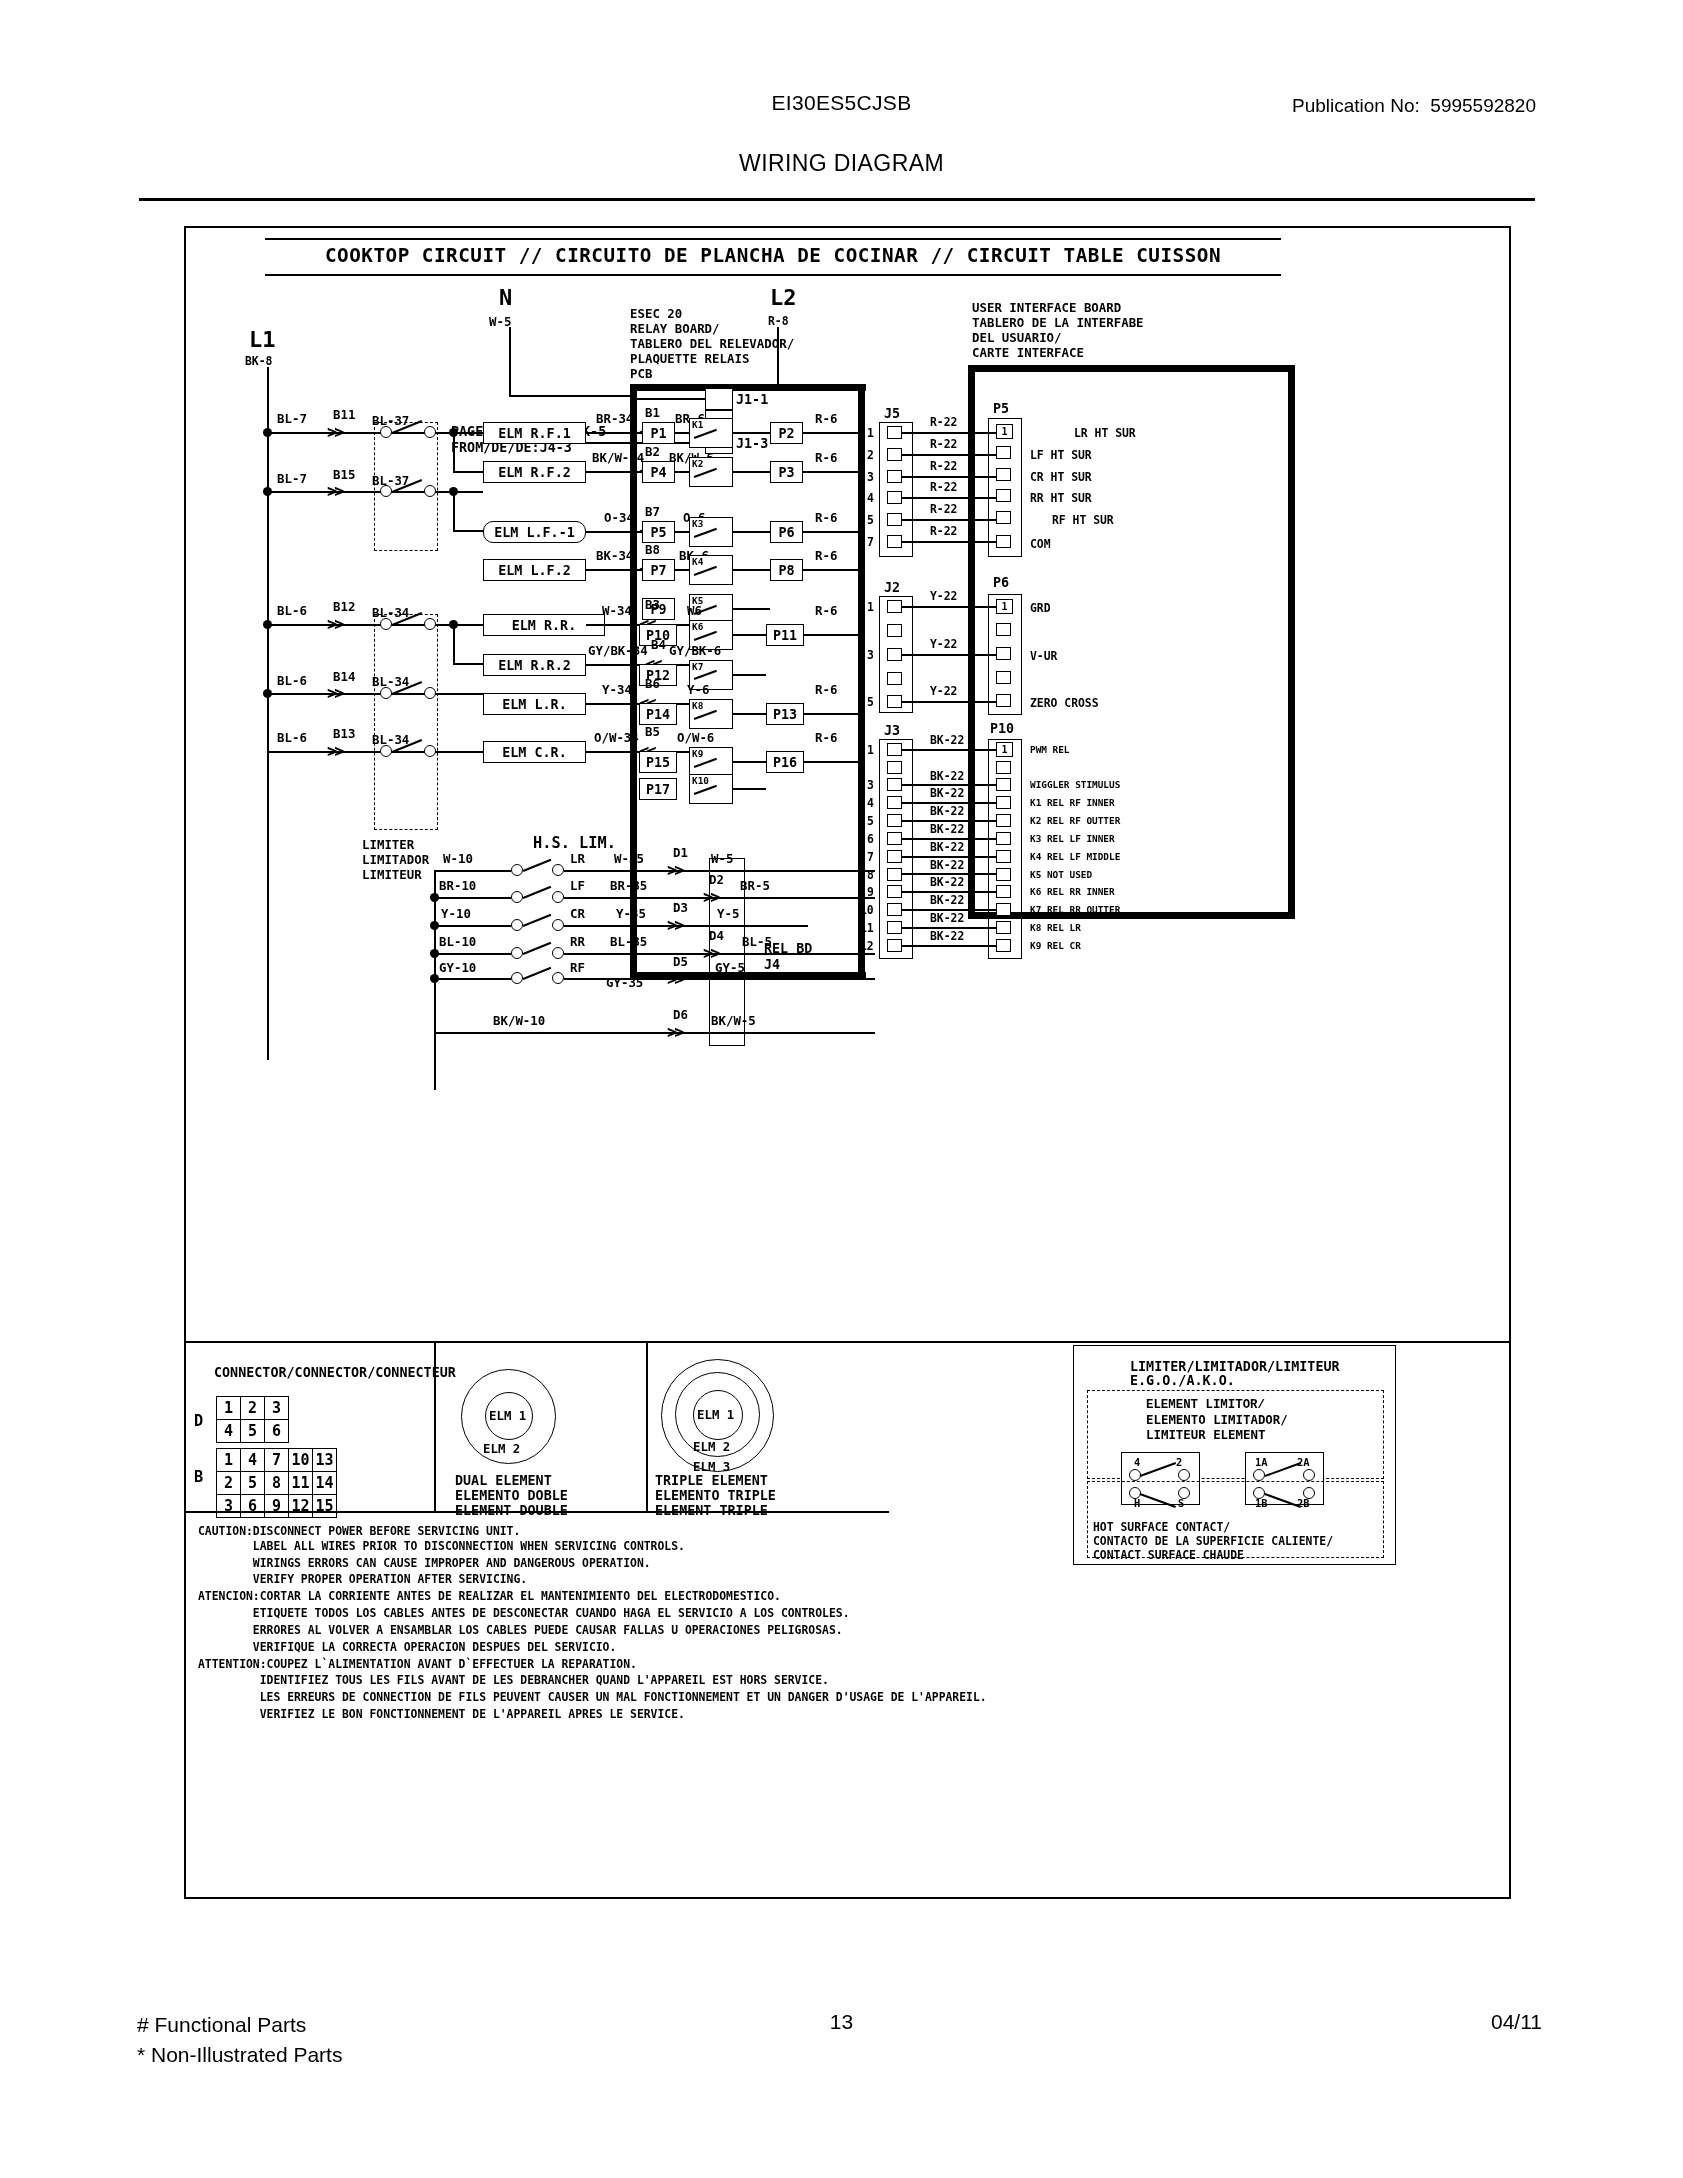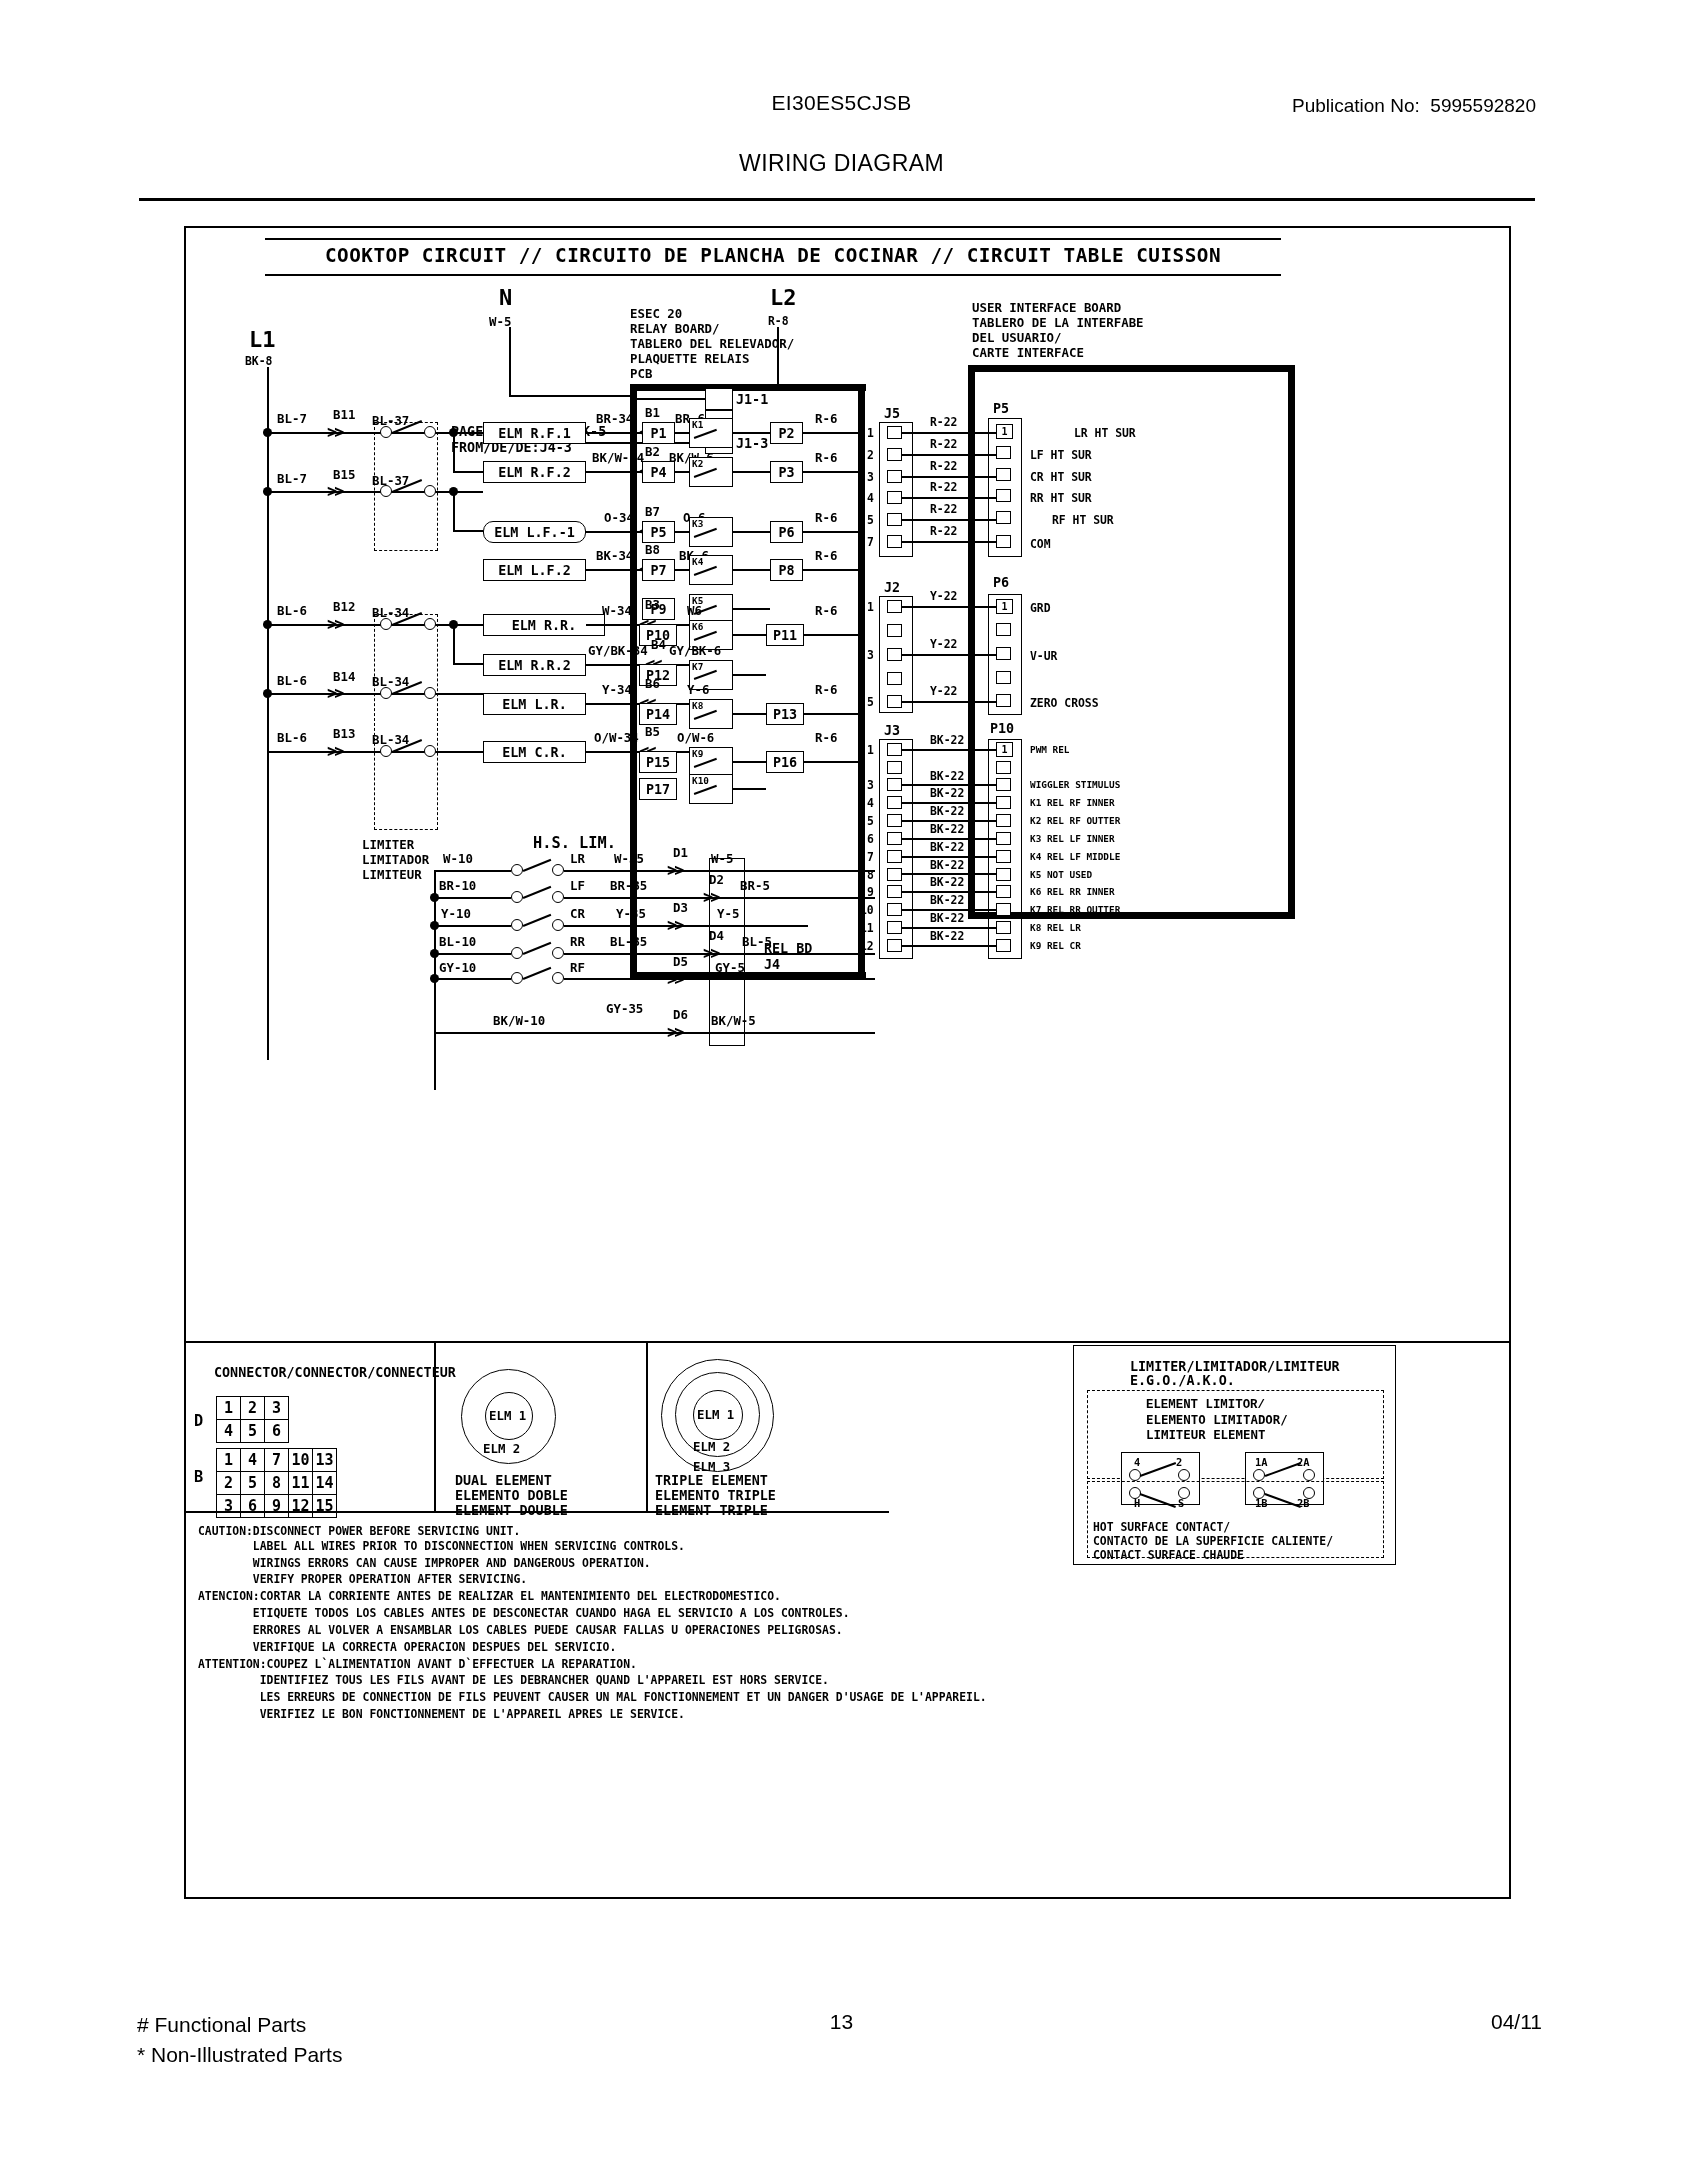--- a/index.html
+++ b/index.html
@@ -559,21 +559,21 @@
   <div class="h" style="left:614px; top:725px; width:75px;"></div>
 
   <div class="dot" style="left:244px; top:746px;"></div>
   <div class="h" style="left:248px; top:750px; width:77px;"></div>
   <div class="t t12" style="left:253px; top:733px;">GY-10</div>
   <div class="sw-o" style="left:325px; top:744px;"></div>
   <div class="sw-o" style="left:366px; top:744px;"></div>
   <div class="h" style="left:337px; top:750px; width:30px; transform:rotate(-22deg); transform-origin:left center;"></div>
   <div class="t t12" style="left:384px; top:733px;">RF</div>
   <div class="h" style="left:378px; top:750px; width:196px;"></div>
-  <div class="t t12" style="left:420px; top:774px;">GY-35</div>
+  <div class="t t12" style="left:420px; top:748px;">GY-35</div>
   <div class="t t12" style="left:487px; top:727px;">D5</div>
   <div class="chev" style="left:481px; top:741px;">&gt;&gt;</div>
   <div class="t t12" style="left:529px; top:733px;">GY-5</div>
   <div class="h" style="left:574px; top:750px; width:115px;"></div>
 
   <div class="h" style="left:248px; top:804px; width:327px;"></div>
   <div class="t t12" style="left:307px; top:786px;">BK/W-10</div>
   <div class="t t12" style="left:487px; top:780px;">D6</div>
   <div class="chev" style="left:481px; top:794px;">&gt;&gt;</div>
   <div class="t t12" style="left:525px; top:786px;" actable="false">BK/W-5</div>

